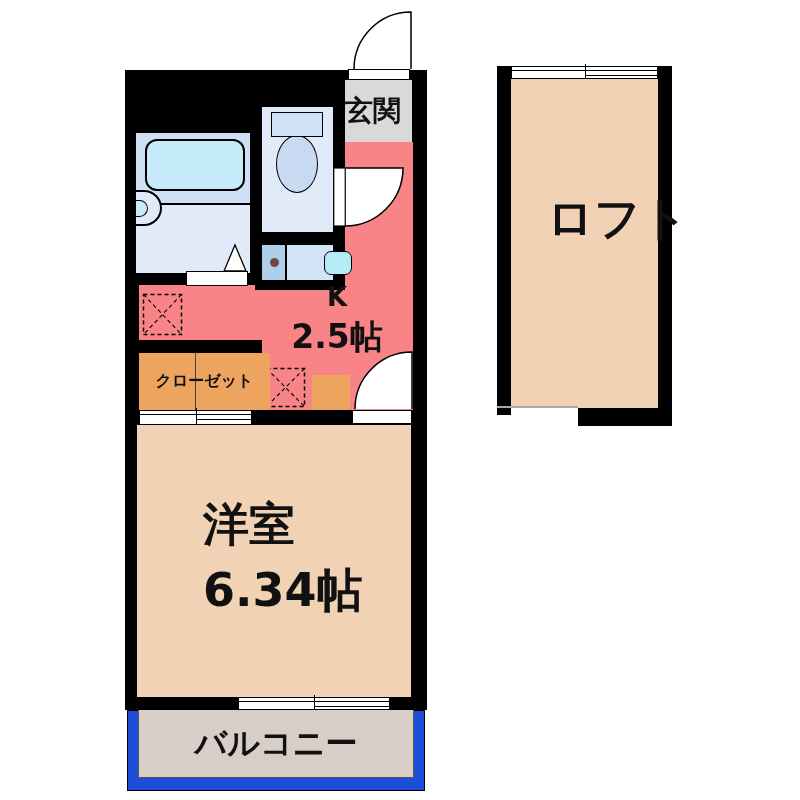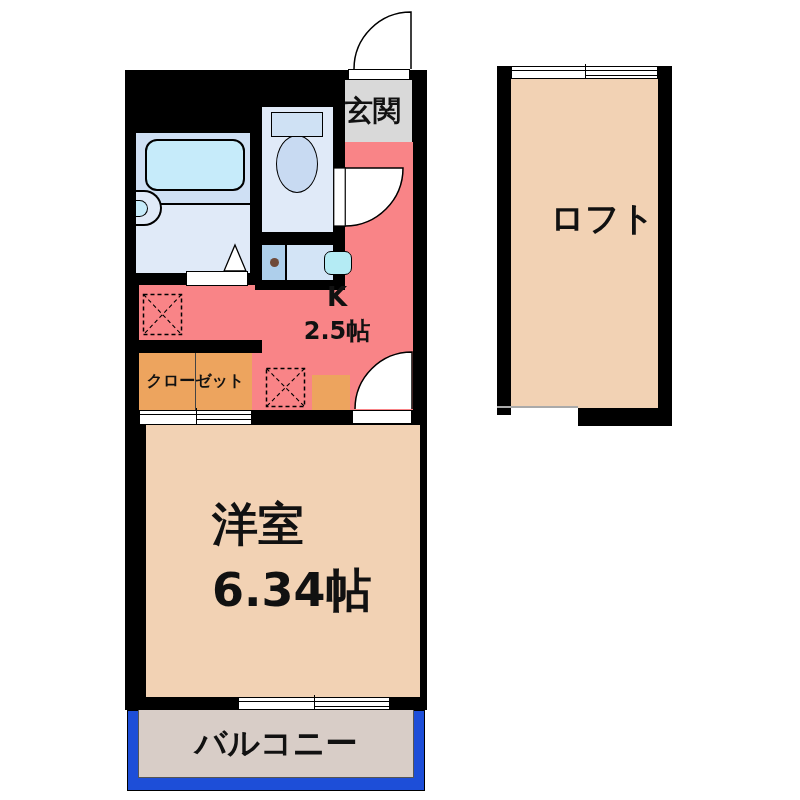--- a/index.html
+++ b/index.html
@@ -40,50 +40,50 @@
   .entry-arc{left:346px;top:5px;width:70px;height:66px;}
   .wc-door{left:333px;top:166px;width:72px;height:62px;}
   .room-door-arc{left:350px;top:350px;width:64px;height:61px;}
   .room-door-leaf{left:352px;top:410px;width:60px;height:14px;background:#fff;border:1px solid #000;box-sizing:border-box;}
 
   .washer{left:142px;top:293px;width:41px;height:43px;}
   .fridge{left:265px;top:367px;width:41px;height:41px;}
   .orange-box{left:312px;top:375px;width:38px;height:35px;background:var(--closet,#eda45e);}
 
   .closet-wall{left:125px;top:340px;width:137px;height:13px;background:var(--wall,#000);}
-  .closet{left:139px;top:353px;width:113px;height:57px;background:var(--closet,#eda45e);display:flex;align-items:center;justify-content:center;}
+  .closet{left:139px;top:353px;width:131px;height:57px;background:var(--closet,#eda45e);display:flex;align-items:center;justify-content:center;}
   .closet .divider{position:absolute;left:56px;top:0;width:1px;height:57px;background:#444;}
   .closet .lbl{font-size:16px;position:relative;}
 
   .window{background:#fff;border:1px solid #000;box-sizing:border-box;}
   .window .l1{position:absolute;left:0;right:0;top:3px;height:1px;background:#000;}
   .window .l2{position:absolute;left:50%;right:0;top:8px;height:1px;background:#000;}
   .window .tick{position:absolute;left:50%;top:-3px;bottom:-3px;width:1px;background:#000;}
   .closet-doors{left:139px;top:410px;width:113px;height:15px;}
   .room-window{left:238px;top:697px;width:152px;height:13px;}
   .loft-window{left:511px;top:66px;width:147px;height:13px;}
 
   .k-block{left:262px;top:282px;width:150px;text-align:center;}
   .k-block .k-label{font-size:26px;display:block;}
-  .k-block .k-size{font-size:24px;display:block;margin-top:3px;}
-
-  .room{left:146px;top:425px;width:274px;height:272px;background:var(--room,#f2d2b4);}
+  .k-block .k-size{font-size:33px;display:block;margin-top:3px;}
+
+  .room{left:137px;top:425px;width:274px;height:272px;background:var(--room,#f2d2b4);}
   .room-labels{position:absolute;left:66px;top:66px;line-height:66px;}
   .room-labels .lbl{font-size:46px;display:block;}
 
   .balcony-outer{left:127px;top:710px;width:298px;height:81px;background:#1d4ed8;border:1.5px solid #000;box-sizing:border-box;}
   .balcony-fill{position:absolute;left:10px;top:-1px;width:276px;height:68px;background:var(--balcony,#d8cdc7);border:1px solid #555;border-top:none;box-sizing:border-box;display:flex;align-items:center;justify-content:center;}
   .balcony-fill .lbl{font-size:32px;}
 
   
   .loft-left-wall{left:497px;top:66px;width:14px;height:349px;}
   .loft-right-wall{left:658px;top:66px;width:14px;height:360px;}
   .loft-room{left:511px;top:79px;width:147px;height:329px;background:var(--room,#f2d2b4);text-align:center;}
   .loft-labels{padding-top:114px;line-height:50px;}
-  .loft-labels .loft-name{font-size:34px;display:block;margin-left:36px;}
+  .loft-labels .loft-name{font-size:46px;display:block;margin-left:36px;}
   .loft-labels .loft-size{font-size:36px;display:block;}
   .loft-bottom-wall{left:578px;top:408px;width:94px;height:18px;}
   .loft-bottom-line{left:497px;top:406px;width:81px;height:2px;background:#aaa;}
 </style>
 </head>
 <body>
 
 <div id="plan">
 
   <div class="abs base"></div>

